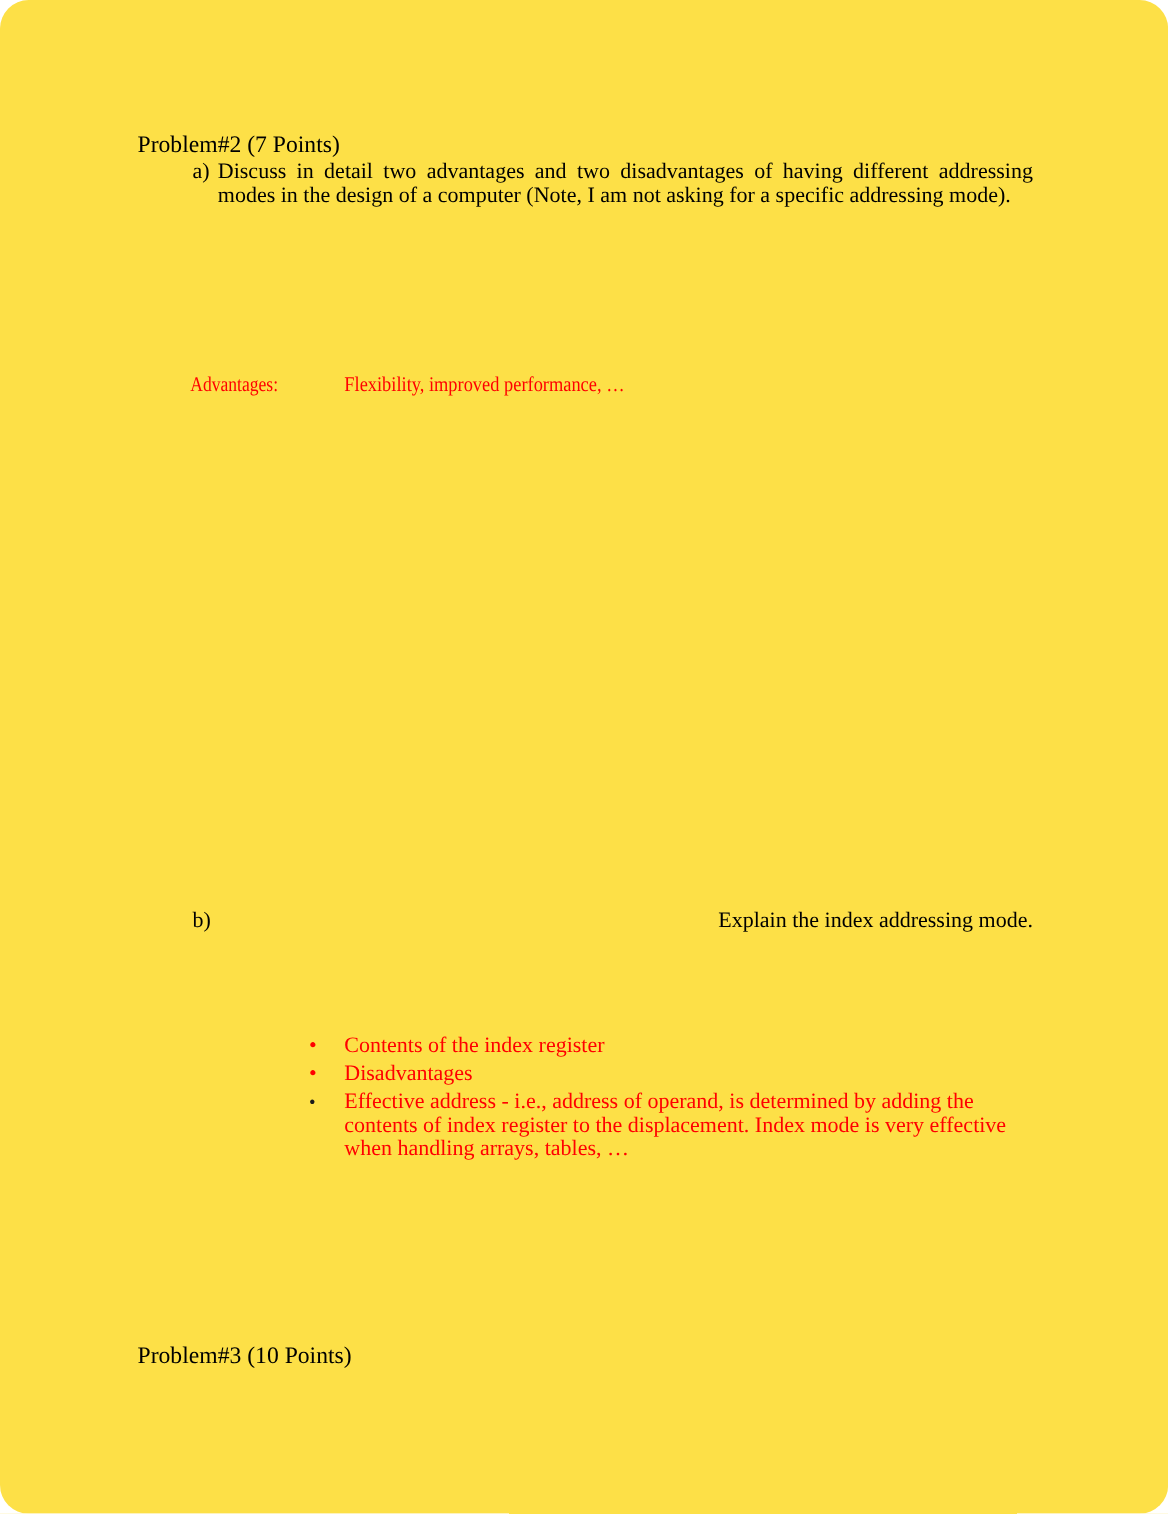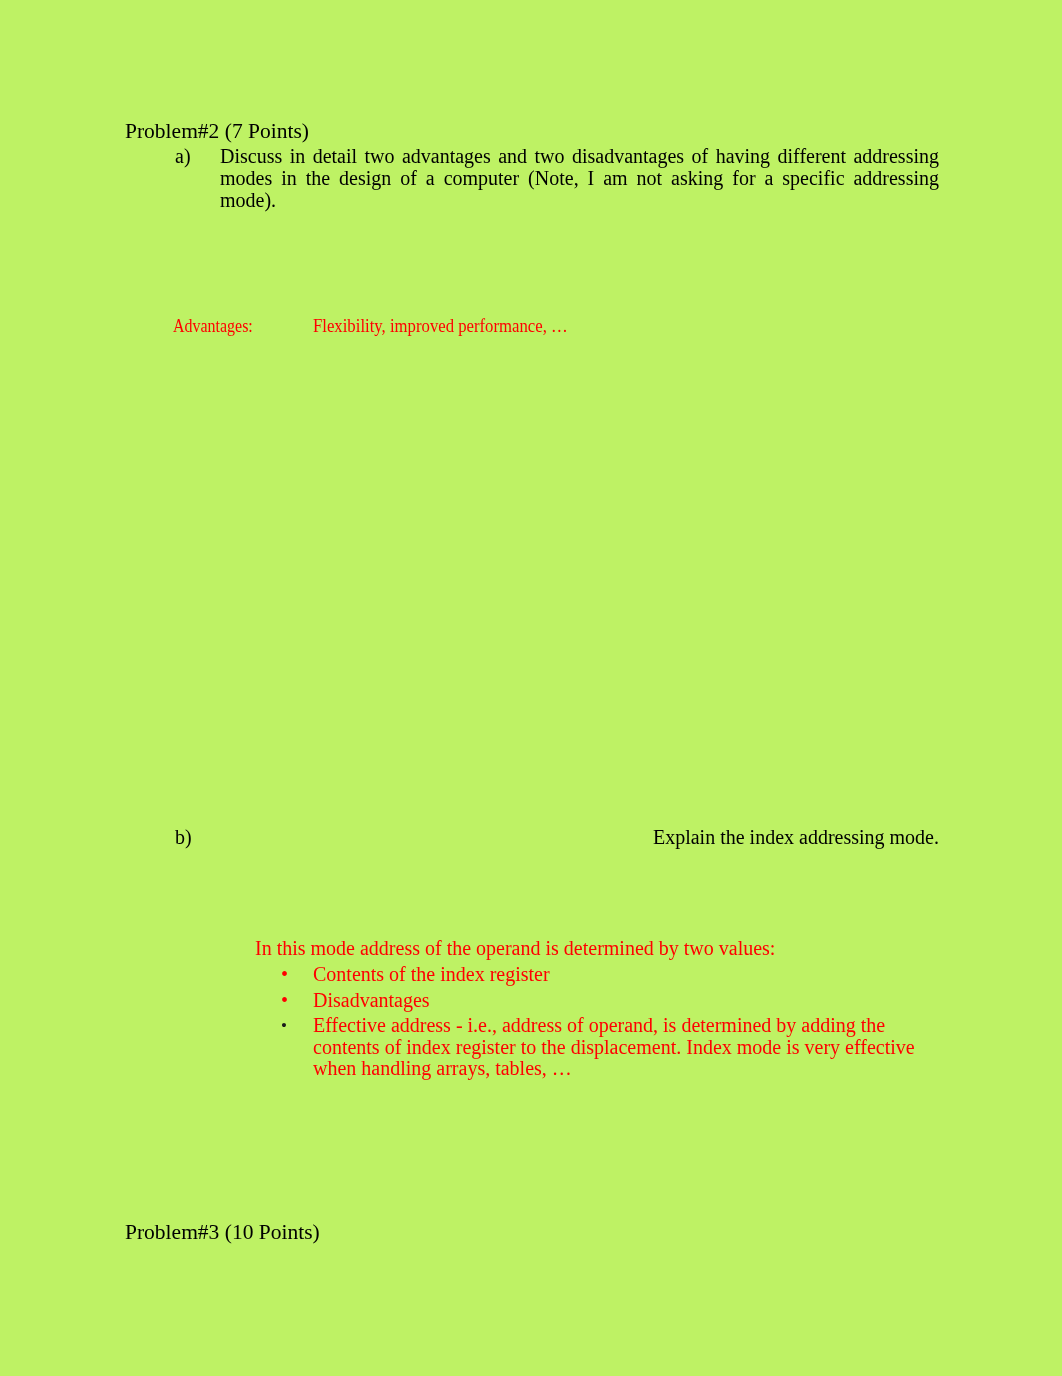--- a/index.html
+++ b/index.html
@@ -16,21 +16,22 @@
     color: #000000;
     -webkit-font-smoothing: antialiased;
   }
 
   .page {
     position: absolute;
     left: 0;
     top: 0;
     width: 1062px;
     height: 1376px;
-    background: #bef264;
+    background: #fde047;
+    border-radius: 26px;
   }
 
   
   .problem-heading {
     position: absolute;
     left: 125px;
     font-size: 21.5px;
     line-height: 26px;
     color: #000000;
     white-space: nowrap;
@@ -50,35 +51,36 @@
   .question .marker {
     position: absolute;
     left: 0;
     top: 0;
     width: 45px;
     font-size: 20px;
     line-height: 22px;
   }
   .question .qtext {
     display: block;
-    margin-left: 45px;
+    margin-left: 23px;
     text-align: justify;
     text-justify: inter-word;
   }
   .question .qtext.nojust { text-align: right; }
 
   #question-a { top: 145px; }
   #question-b { top: 826px; }
 
   
   .answer-red-table {
     position: absolute;
     left: 173px;
     width: 766px;
     color: #FF0000;
+    margin-top: 24px;
   }
   #answer-advantages { top: 314px; }
   #answer-disadvantages { top: 357px; }
 
   .answer-red-table .label {
     position: absolute;
     left: 0;
     top: 0;
     width: 140px;
     font-family: "Liberation Serif", "DejaVu Serif", serif;
@@ -159,21 +161,20 @@
     <span class="body cond nojust">Flexibility, improved performance, …</span>
   </div>
 
 
   <div class="question" id="question-b">
     <span class="marker">b)</span>
     <span class="qtext nojust">Explain the index addressing mode.</span>
   </div>
 
   <div id="answer-index">
-    <div class="lead">In this mode address of the operand  is determined by two values:</div>
     <ul>
       <li>
         <span class="bullet red">•</span>
         <span class="li-text">Contents of the index register</span>
       </li>
       <li>
         <span class="bullet red">•</span>
         <span class="li-text">Disadvantages</span>
       </li>
       <li>

